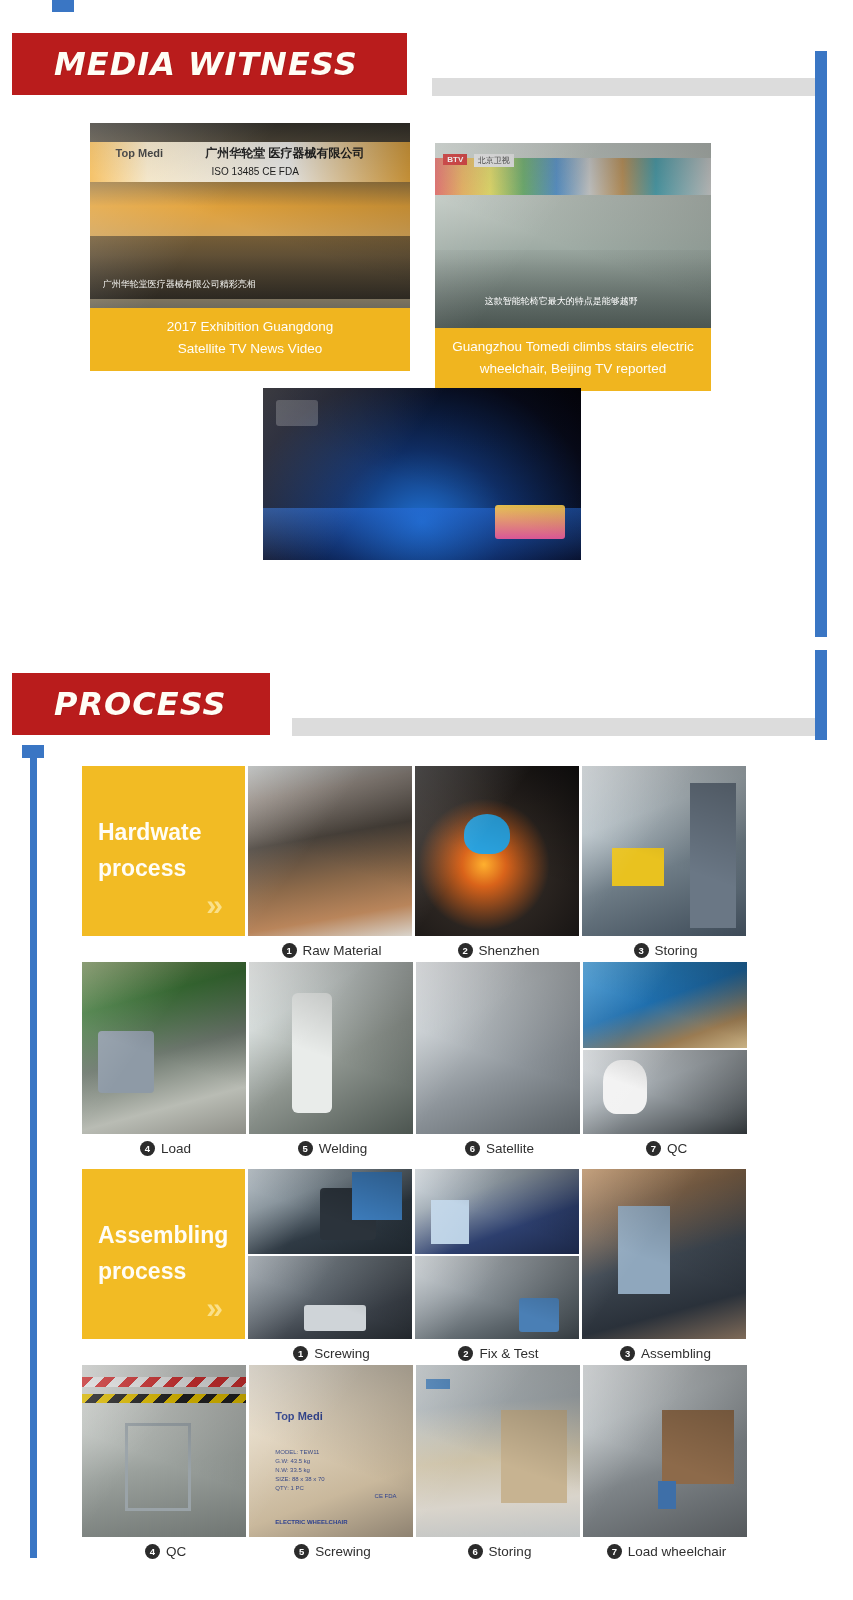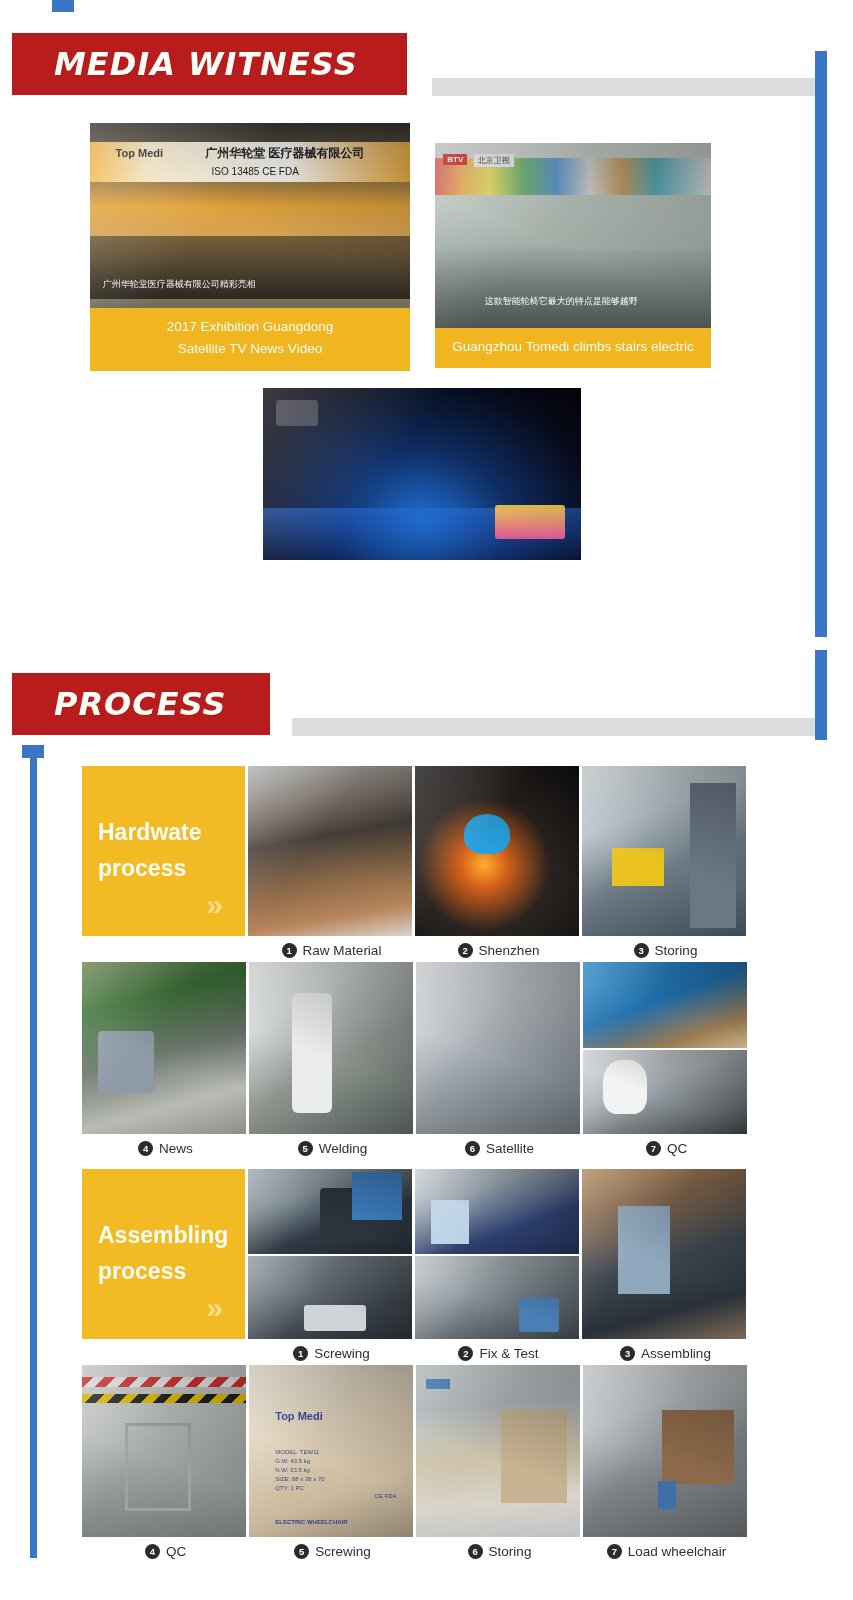--- a/index.html
+++ b/index.html
@@ -104,20 +104,21 @@
     <div class="band" style="top:8%; height:20%;
          background:linear-gradient(90deg,#d44,#e8a23b 10%,#e3d94a 20%,#5aa85a 32%,#4a8fd0 44%,#d8d8d8 56%,#c95 68%,#4ab 80%,#e5e5e5 100%); opacity:.85;"></div>
     <div style="position:absolute; left:3%; top:6%; background:#cc2222; color:#fff; font-size:8px; padding:1px 4px; font-weight:bold;">BTV</div>
     <div style="position:absolute; left:14%; top:6%; background:#e8e8e8; color:#333; font-size:8px; padding:1px 4px;">北京卫视</div>
     <div style="position:absolute; left:0; right:0; bottom:0; height:42%;
          background:linear-gradient(180deg,rgba(120,130,125,.15),rgba(60,70,66,.55));"></div>
     <div style="position:absolute; left:18%; bottom:11%; font-size:9px; color:#fff;">这款智能轮椅它最大的特点是能够越野</div>
   </div>
   <div class="media-cap">
     <div>Guangzhou Tomedi climbs stairs electric</div>
+    <div>wheelchair, Beijing TV reported</div>
   </div>
 </div>
 
 <div class="media-card" style="left:263px; top:388px; width:318px;">
   <div class="media-photo ph" style="height:172px; background:radial-gradient(ellipse at 50% 78%, #1f6fd0 0%, #10306a 38%, #080b1c 78%, #04040c 100%);">
     <div style="position:absolute; left:0; right:0; bottom:0; height:30%;
          background:linear-gradient(180deg, rgba(40,110,220,.55), rgba(10,30,90,.2));"></div>
     <div style="position:absolute; left:4%; top:7%; width:42px; height:26px; background:rgba(255,255,255,.22); border-radius:3px;"></div>
     <div style="position:absolute; right:5%; bottom:12%; width:70px; height:34px;
          background:linear-gradient(180deg,#ffd24a,#ef5a9a); border-radius:3px; opacity:.9;"></div>
@@ -187,21 +188,21 @@
       <div class="ph" style="width:164px; height:84px; margin-top:2px;
            background:linear-gradient(160deg,#d9dde0 0%,#a9b0b5 40%,#5e6468 78%,#2e3336 100%);">
         <div style="position:absolute; left:12%; top:12%; width:44px; height:54px; background:#f2f2f2; border-radius:40% 40% 30% 30%;"></div>
       </div>
     </div>
   </div>
 
   <div class="cap-row" style="margin-top:2px;">
     <div class="cap" style="width:167px;">
       <span class="num">4</span>
-      <span>News</span>
+      <span>Load</span>
     </div>
     <div class="cap" style="width:167px;">
       <span class="num">5</span>
       <span>Welding</span>
     </div>
     <div class="cap" style="width:167px;">
       <span class="num">6</span>
       <span>Satellite</span>
     </div>
     <div class="cap" style="width:167px;">

